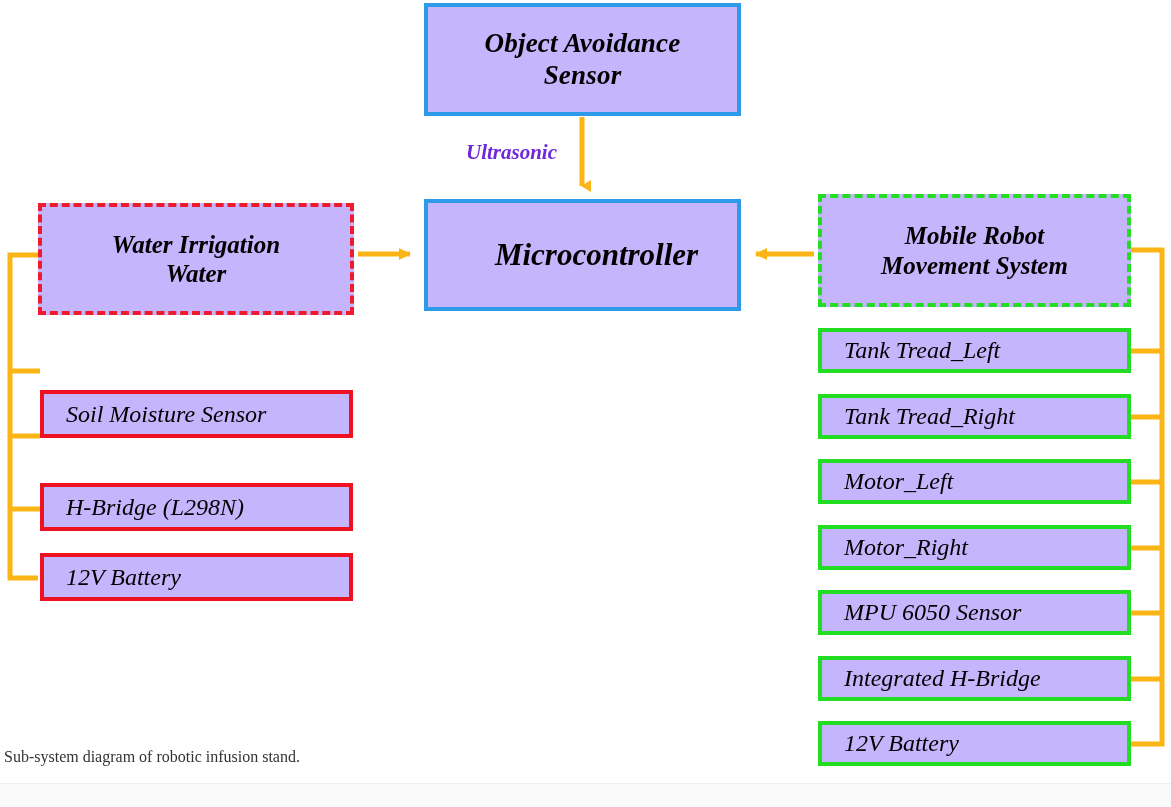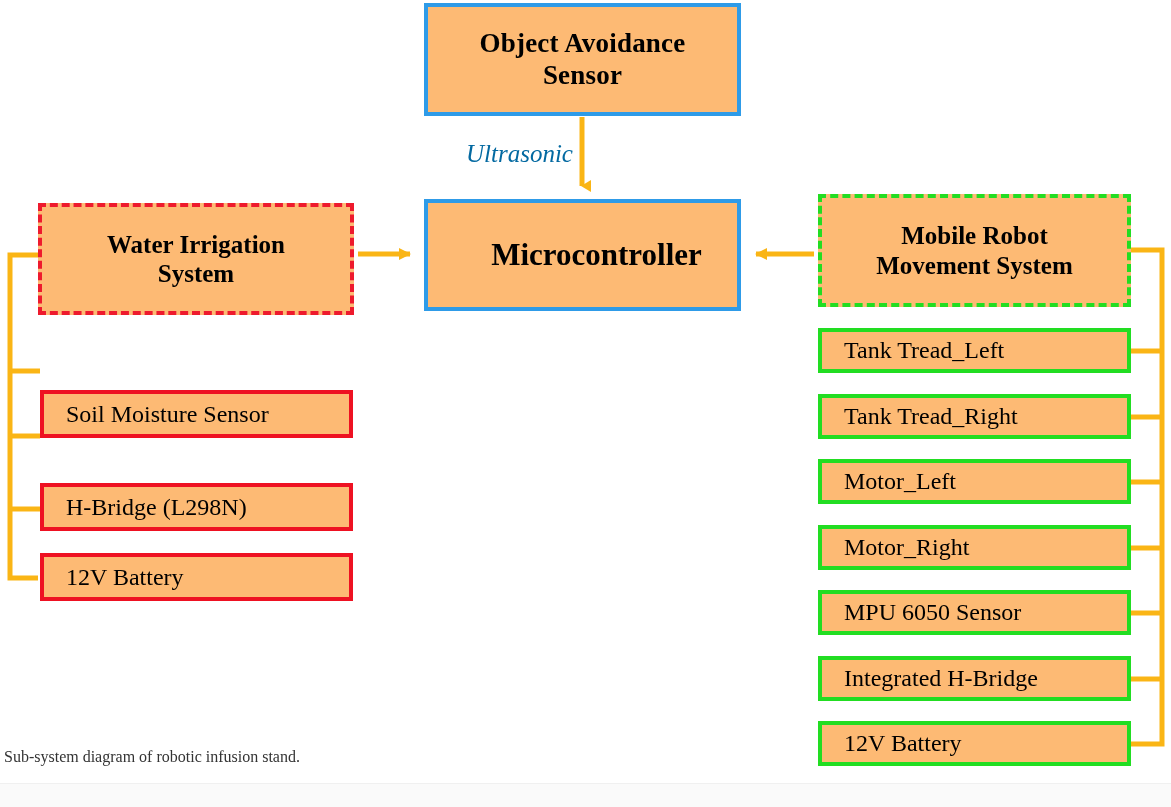--- a/index.html
+++ b/index.html
@@ -20,27 +20,28 @@
     position: absolute;
     left: 0;
     top: 0;
     width: 1171px;
     height: 807px;
     pointer-events: none;
   }
   .node {
     position: absolute;
     box-sizing: border-box;
-    background: #fdba74;
+    background: #c4b5fd;
     display: flex;
     align-items: center;
     justify-content: center;
     text-align: center;
     color: #000000;
     line-height: 1.18;
+    font-style: italic;
   }
   
   .node-blue {
     border: 4px solid #2e9be8;
     font-weight: bold;
   }
   #node-sensor {
     left: 424px;
     top: 3px;
     width: 317px;
@@ -103,24 +104,24 @@
     top: 748px;
     font-size: 16px;
     color: #333333;
     white-space: nowrap;
   }
   
   #label-ultrasonic {
     position: absolute;
     left: 466px;
     top: 140px;
-    font-size: 25px;
-    font-weight: normal;
+    font-size: 21px;
+    font-weight: bold;
     font-style: italic;
-    color: #0369a1;
+    color: #6d28d9;
     white-space: nowrap;
   }
 </style>
 </head>
 <body>
 
 <div id="page">
 
   <svg id="connectors" viewBox="0 0 1171 807" width="1171" height="807">
     <defs>
@@ -165,21 +166,21 @@
 
   <div id="label-ultrasonic">Ultrasonic</div>
 
   <div class="node node-blue" id="node-mcu">
     <span>Microcontroller</span>
   </div>
 
   <div class="node node-group" id="node-water-group">
     <div>
       <div>Water Irrigation</div>
-      <div>System</div>
+      <div>Water</div>
     </div>
   </div>
 
   <div class="node node-item red left-item" style="top:354px;margin-top:36px;">
     <span>Soil Moisture Sensor</span>
   </div>
   <div class="node node-item red left-item" style="top:483px;">
     <span>H-Bridge (L298N)</span>
   </div>
   <div class="node node-item red left-item" style="top:553px;">

